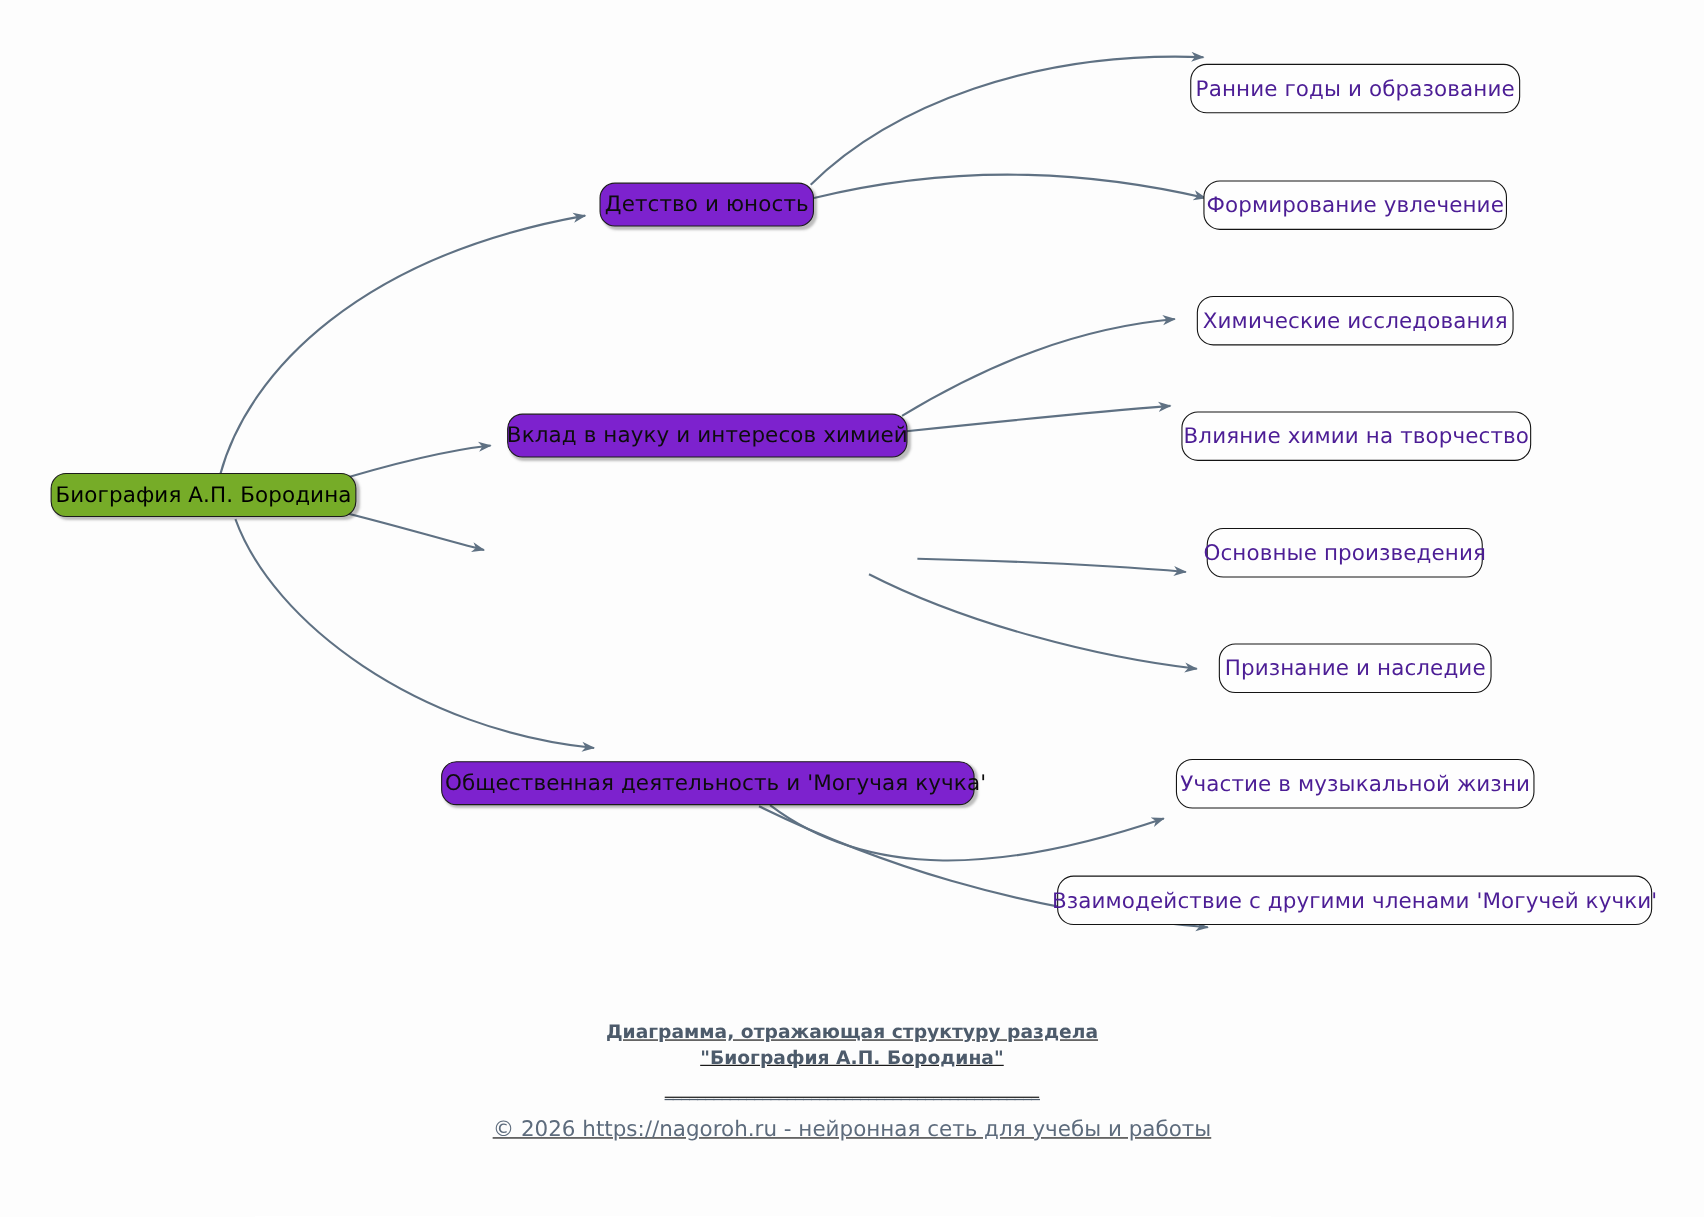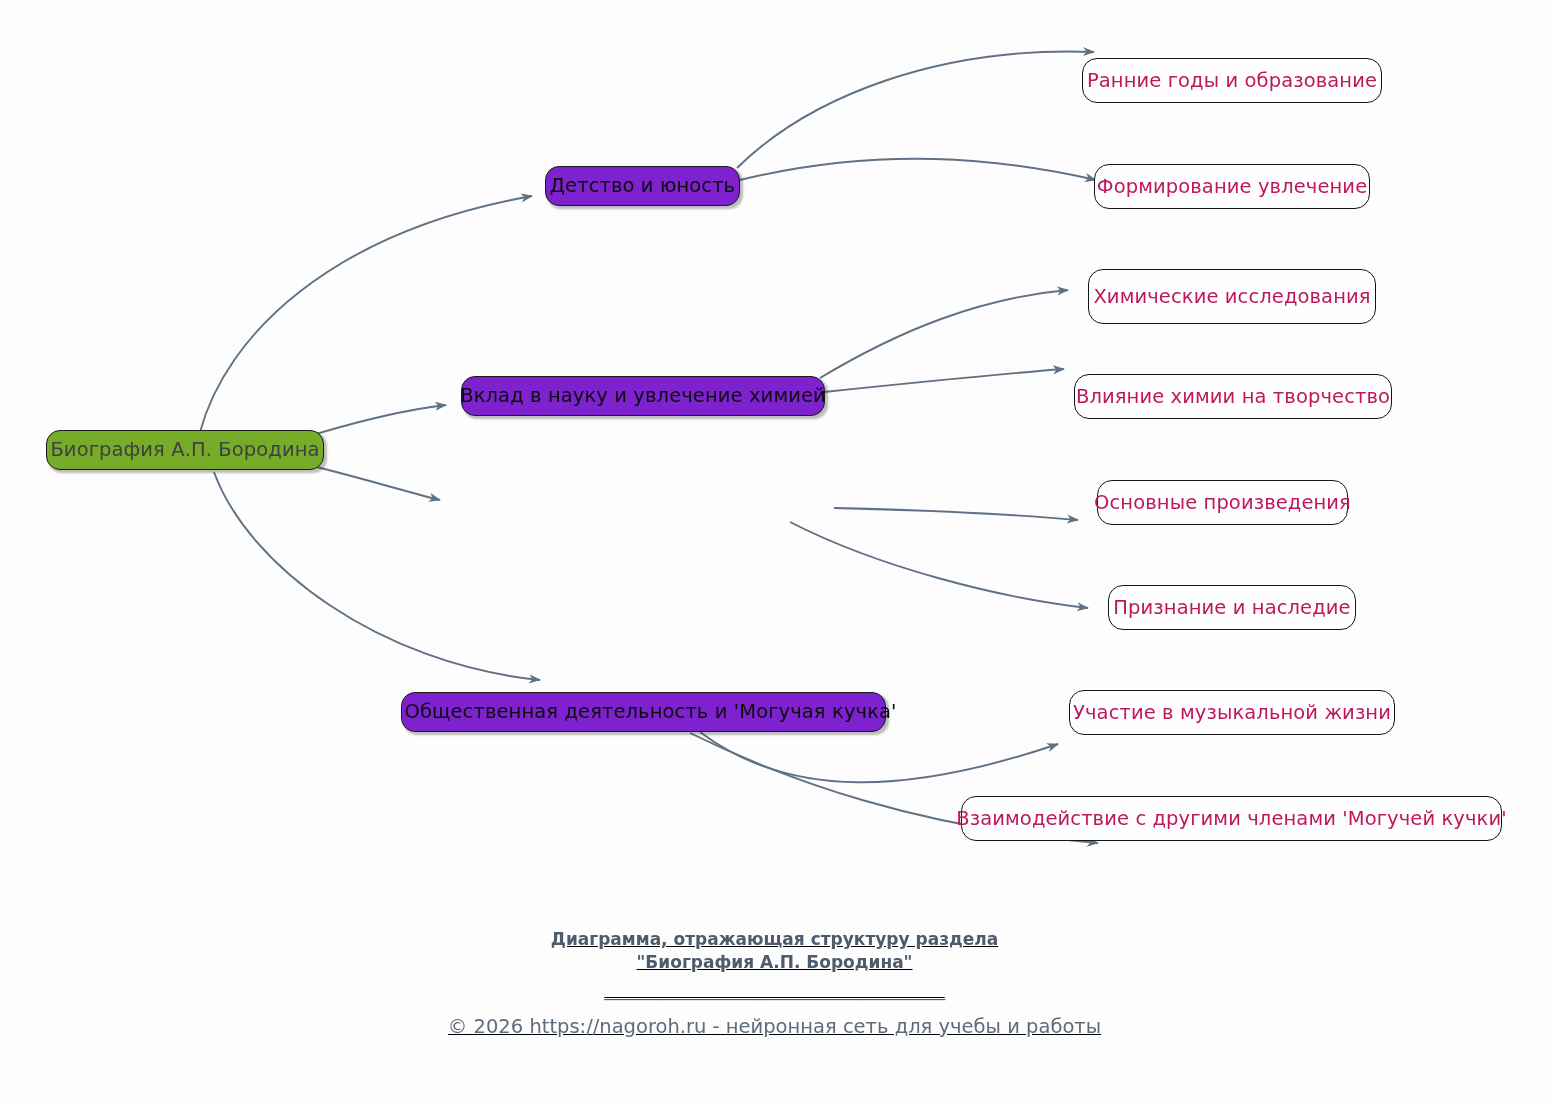--- a/index.html
+++ b/index.html
@@ -33,35 +33,35 @@
     align-items: center;
     justify-content: center;
     border-radius: 14px;
     white-space: nowrap;
     line-height: 1;
     letter-spacing: 0.1px;
   }
   .node-root {
     background: #76ac28;
     border: 1.6px solid #1b1b1b;
-    color: #404040;
+    color: #000000;
     font-size: 19.5px;
     box-shadow: 2.5px 2.5px 2.2px rgba(40,40,40,0.30);
   }
   .node-branch {
     background: #7d22ce;
     border: 1.6px solid #1b1b1b;
     color: #0d0d0d;
     font-size: 19.5px;
     box-shadow: 2.5px 2.5px 2.2px rgba(40,40,40,0.30);
   }
   .node-leaf {
     background: #fefefe;
     border: 1.7px solid #141414;
-    color: #be185d;
+    color: #4c1d95;
     font-size: 19.5px;
     border-radius: 15px;
   }
   .node-label {
     display: block;
     padding: 0 2px;
   }
   #footer {
     position: absolute;
     left: 0;
@@ -127,37 +127,37 @@
 
   <div class="node node-root" style="left:46px; top:430px; width:278px; height:40px;">
     <span class="node-label">Биография А.П. Бородина</span>
   </div>
 
   <div class="node node-branch" style="left:545px; top:166px; width:195px; height:40px;">
     <span class="node-label">Детство и юность</span>
   </div>
 
   <div class="node node-branch" style="left:461px; top:376px; width:364px; height:40px;">
-    <span class="node-label">Вклад в науку и увлечение химией</span>
+    <span class="node-label">Вклад в науку и интересов химией</span>
   </div>
 
 
   <div class="node node-branch" style="left:401px; top:692px; width:485px; height:40px;padding-left:14px;">
     <span class="node-label">Общественная деятельность и 'Могучая кучка'</span>
   </div>
 
   <div class="node node-leaf" style="left:1082px; top:58px; width:300px; height:45px;">
     <span class="node-label">Ранние годы и образование</span>
   </div>
 
   <div class="node node-leaf" style="left:1094px; top:164px; width:276px; height:45px;">
     <span class="node-label">Формирование увлечение</span>
   </div>
 
-  <div class="node node-leaf" style="left:1088px; top:269px; width:288px; height:55px;">
+  <div class="node node-leaf" style="left:1088px; top:269px; width:288px; height:45px;">
     <span class="node-label">Химические исследования</span>
   </div>
 
   <div class="node node-leaf" style="left:1074px; top:374px; width:318px; height:45px;">
     <span class="node-label">Влияние химии на творчество</span>
   </div>
 
   <div class="node node-leaf" style="left:1097px; top:480px; width:251px; height:45px;">
     <span class="node-label">Основные произведения</span>
   </div>

